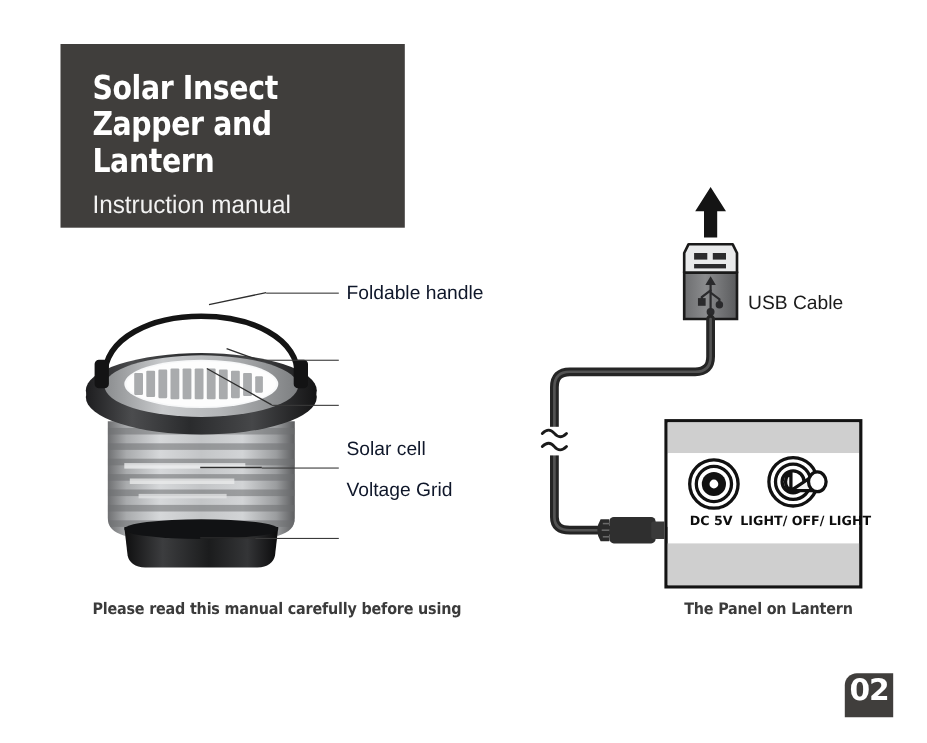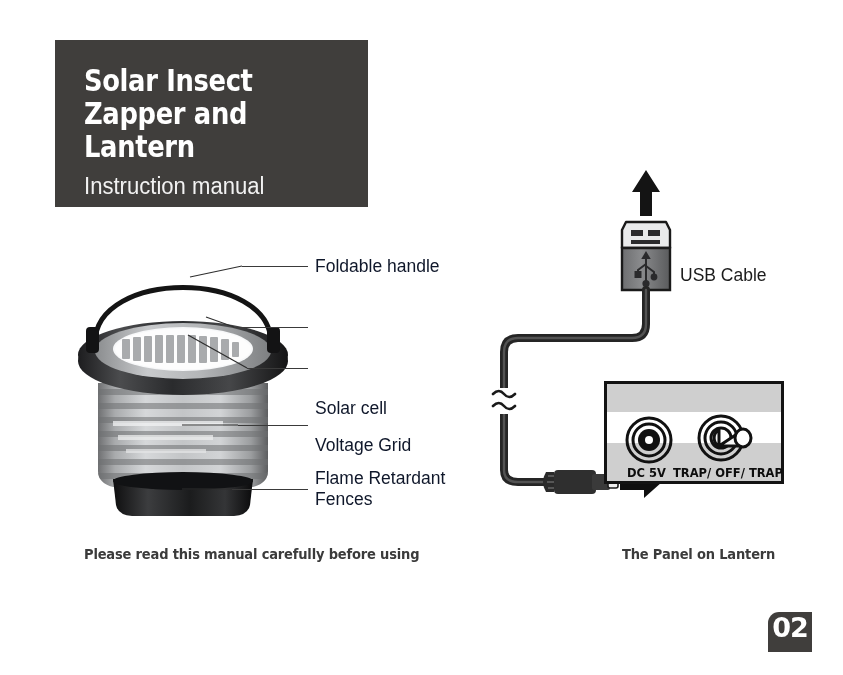--- a/index.html
+++ b/index.html
@@ -73,21 +73,21 @@
   
   .diagram{position:absolute;left:480px;top:160px;width:350px;height:370px;}
   .usb-label{
     position:absolute;left:680px;top:265px;
     font-family:"Liberation Sans", sans-serif;
     font-size:17.5px;color:#1b1b1b;
   }
 
   
   .panel-box{
-    position:absolute;left:604px;top:381px;width:180px;height:103px;
+    position:absolute;left:604px;top:381px;width:180px;height:154px;
     border:3px solid #131313;background:#ffffff;box-sizing:border-box;
   }
   .panel-band-top{position:absolute;left:0;top:0;right:0;height:28px;background:#cfcfcf;}
   .panel-band-bot{position:absolute;left:0;bottom:0;right:0;height:38px;background:#cfcfcf;}
   .panel-mid{position:absolute;left:0;top:28px;right:0;height:67px;background:#ffffff;}
   .panel-label{
     position:absolute;
     font-family:"DejaVu Sans", sans-serif;
     font-weight:bold;font-size:11.5px;color:#0d0d0d;
     white-space:nowrap;
@@ -216,22 +216,20 @@
     <line x1="122" y1="11" x2="70" y2="22" stroke="#2e2e2e" stroke-width="1.2"></line>
     <line x1="114" y1="72" x2="86" y2="62" stroke="#2e2e2e" stroke-width="1.2"></line>
     <line x1="127" y1="113" x2="68" y2="80" stroke="#2e2e2e" stroke-width="1.2"></line>
     <line x1="118" y1="170" x2="62" y2="170" stroke="#2e2e2e" stroke-width="1.2"></line>
     <line x1="112" y1="234" x2="62" y2="234" stroke="#2e2e2e" stroke-width="1.2"></line>
   </svg>
 
   <div class="callout" style="left:315px;top:256px;">Foldable handle</div>
   <div class="callout" style="left:315px;top:358px;margin-top:40px;">Solar cell</div>
   <div class="callout" style="left:315px;top:415px;margin-top:20px;">Voltage Grid</div>
-  <div class="callout" style="left:315px;top:468px;">Flame Retardant
-Fences</div>
 
   <div class="diagram">
     <svg width="350" height="370" viewBox="0 0 350 370" xmlns="http://www.w3.org/2000/svg">
       <defs>
         <linearGradient id="usbBody" x1="0" y1="0" x2="1" y2="0">
           <stop offset="0%" stop-color="#6d6e70"></stop>
           <stop offset="40%" stop-color="#8a8b8d"></stop>
           <stop offset="100%" stop-color="#5a5b5d"></stop>
         </linearGradient>
         <linearGradient id="cabG" x1="0" y1="0" x2="1" y2="0">
@@ -310,21 +308,21 @@
       <g fill="none" stroke="#111" stroke-width="3">
         <circle cx="26" cy="26" r="22"></circle>
         <circle cx="26" cy="26" r="16"></circle>
         <circle cx="26" cy="26" r="10"></circle>
       </g>
       <path d="M24,34 L48,18 A9,9 0 0 1 48,34 L24,34 A9,9 0 0 1 24,18 Z" fill="#f4f4f4" stroke="#111" stroke-width="3" stroke-linejoin="round"></path>
       <ellipse cx="48" cy="26" rx="8" ry="9" fill="#ffffff" stroke="#111" stroke-width="3"></ellipse>
     </svg>
 
     <div class="panel-label" style="left:20px;top:82px;">DC 5V</div>
-    <div class="panel-label" style="left:66px;top:82px;">TRAP/ OFF/ TRAP</div>
+    <div class="panel-label" style="left:66px;top:82px;">LIGHT/ OFF/ LIGHT</div>
   </div>
 
   <div class="caption" style="left:84px;top:546px;">Please read this manual carefully before using</div>
   <div class="caption" style="left:622px;top:546px;">The Panel on Lantern</div>
 
   <div class="page-badge">
     <span>02</span>
   </div>
 
 </div>

